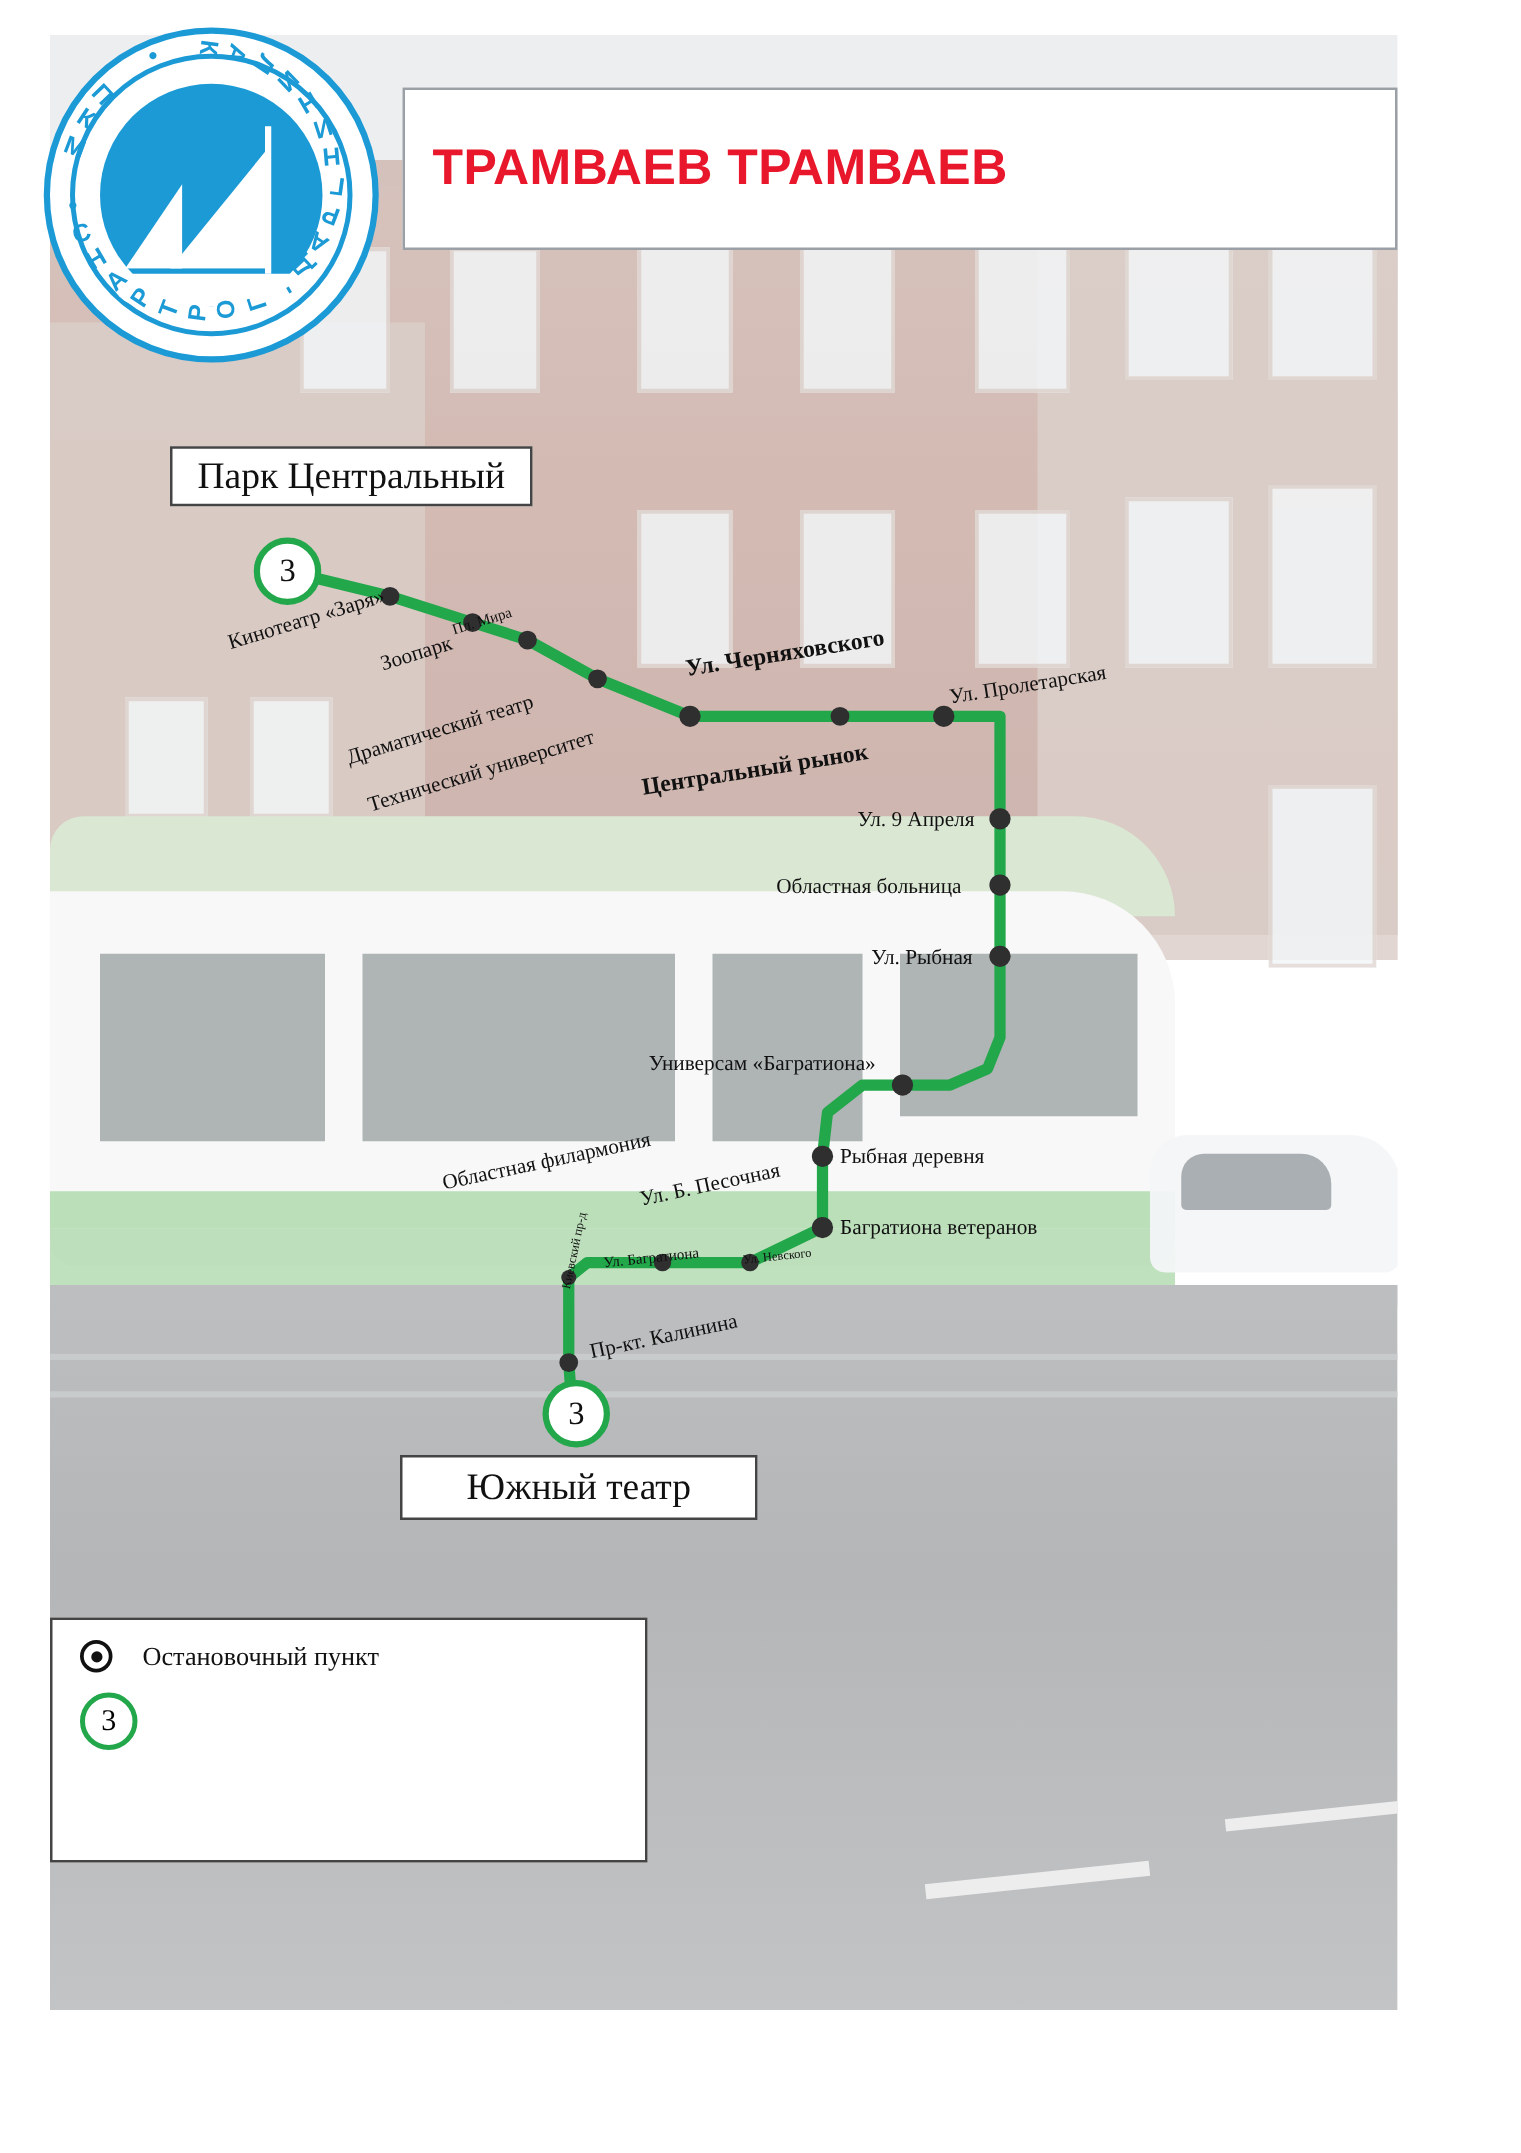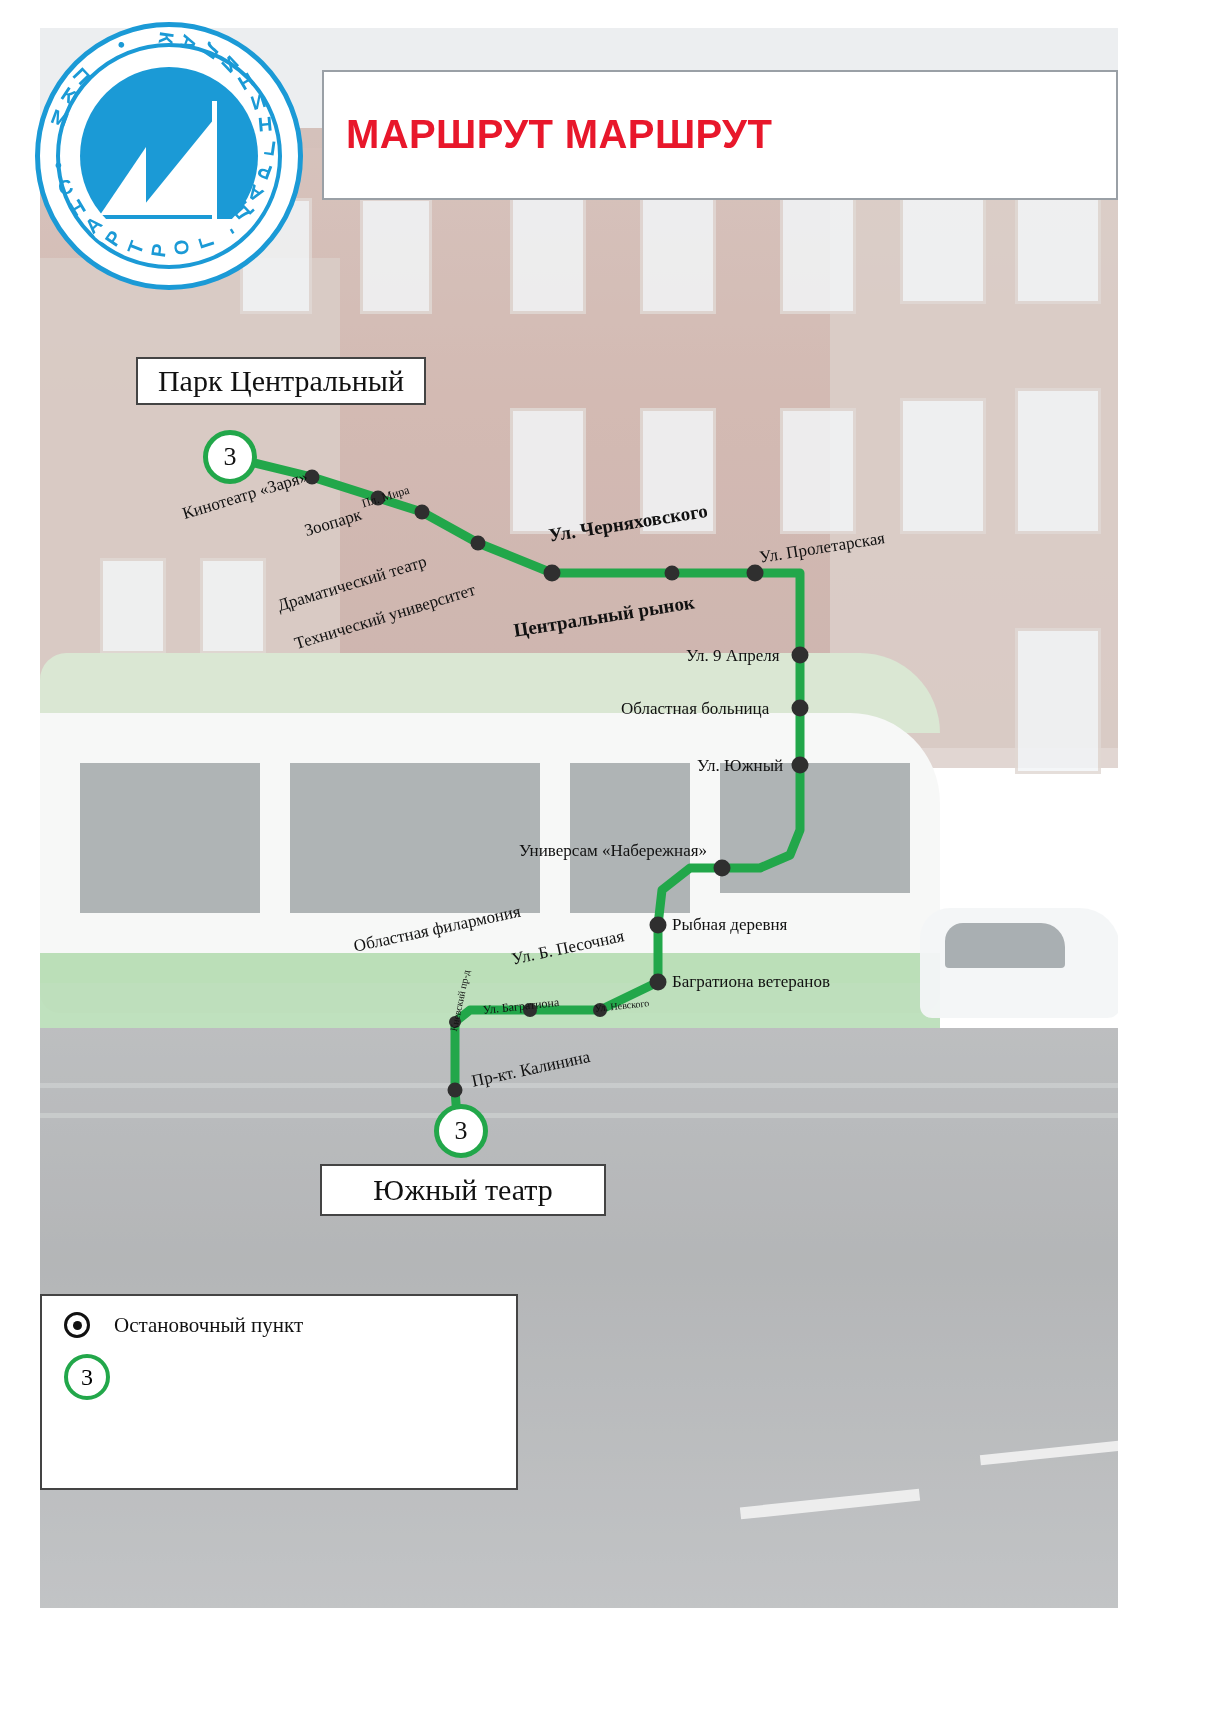--- a/index.html
+++ b/index.html
@@ -161,21 +161,21 @@
       <span style="transform: translate(-50%, -50%) rotate(200.714deg) translate(0px, -112px) rotate(90deg); left: 129px; top: 129px;">Т</span>
       <span style="transform: translate(-50%, -50%) rotate(213.571deg) translate(0px, -112px) rotate(90deg); left: 129px; top: 129px;">Р</span>
       <span style="transform: translate(-50%, -50%) rotate(226.429deg) translate(0px, -112px) rotate(90deg); left: 129px; top: 129px;">А</span>
       <span style="transform: translate(-50%, -50%) rotate(239.286deg) translate(0px, -112px) rotate(90deg); left: 129px; top: 129px;">Н</span>
       <span style="transform: translate(-50%, -50%) rotate(252.143deg) translate(0px, -112px) rotate(90deg); left: 129px; top: 129px;">С</span>
     </div>
 </div>
 
 <div id="titlebox">
   <h1>
-    <span>МАРШРУТ МАРШРУТ</span><br>
+    <span>ТРАМВАЕВ ТРАМВАЕВ</span><br>
   </h1>
 </div>
 
 <svg id="route" viewBox="0 0 1217 1722">
   <polyline points="230,457 312,477 378,498 422,512 478,543 552,573 672,573 755,573 800,573 800,655 800,708 800,765 800,830 790,855 760,868 722,868 690,868 662,890 658,925 658,982 600,1010 530,1010 470,1010 455,1022 455,1090 458,1131" fill="none" stroke="#22a74a" stroke-width="9" stroke-linejoin="round" stroke-linecap="round"></polyline>
 
   <g fill="#2f2f2f">
     <circle cx="312" cy="477" r="7.5"></circle>
       <circle cx="378" cy="498" r="7.5"></circle>
     <circle cx="422" cy="512" r="7.5"></circle>
@@ -212,22 +212,22 @@
 <div class="stop-label" style="left:180px;top:505px;transform:rotate(-17deg);transform-origin:left top;">Кинотеатр «Заря»</div>
 <div class="stop-label" style="left:302px;top:522px;transform:rotate(-17deg);transform-origin:left top;">Зоопарк</div>
 <div class="stop-label small" style="left:360px;top:497px;transform:rotate(-17deg);transform-origin:left top;">Пл. Мира</div>
 <div class="stop-label" style="left:275px;top:597px;transform:rotate(-17deg);transform-origin:left top;">Драматический театр</div>
 <div class="stop-label" style="left:292px;top:635px;transform:rotate(-17deg);transform-origin:left top;">Технический университет</div>
 <div class="stop-label bold" style="left:547px;top:525px;transform:rotate(-9deg);transform-origin:left top;">Ул. Черняховского</div>
 <div class="stop-label bold" style="left:512px;top:620px;transform:rotate(-9deg);transform-origin:left top;">Центральный рынок</div>
 <div class="stop-label" style="left:758px;top:548px;transform:rotate(-9deg);transform-origin:left top;">Ул. Пролетарская</div>
 <div class="stop-label" style="left:686px;top:646px;">Ул. 9 Апреля</div>
 <div class="stop-label" style="left:621px;top:699px;">Областная больница</div>
-<div class="stop-label" style="left:697px;top:756px;">Ул. Южный</div>
-<div class="stop-label" style="left:519px;top:841px;">Универсам «Набережная»</div>
+<div class="stop-label" style="left:697px;top:756px;">Ул. Рыбная</div>
+<div class="stop-label" style="left:519px;top:841px;">Универсам «Багратиона»</div>
 <div class="stop-label" style="left:672px;top:915px;font-family:Liberation Serif, serif;">Рыбная деревня</div>
 <div class="stop-label" style="left:672px;top:972px;">Багратиона ветеранов</div>
 <div class="stop-label" style="left:510px;top:950px;transform:rotate(-12deg);transform-origin:left top;">Ул. Б. Песочная</div>
 <div class="stop-label tiny" style="left:594px;top:1003px;transform:rotate(-6deg);transform-origin:left top;">Ул. Невского</div>
 <div class="stop-label small" style="left:482px;top:1003px;transform:rotate(-6deg);transform-origin:left top;">Ул. Багратиона</div>
 <div class="stop-label" style="left:352px;top:937px;transform:rotate(-12deg);transform-origin:left top;">Областная филармония</div>
 <div class="stop-label tiny" style="left:448px;top:1030px;transform:rotate(-78deg);transform-origin:left top;">Киевский пр-д</div>
 <div class="stop-label" style="left:470px;top:1072px;transform:rotate(-12deg);transform-origin:left top;">Пр-кт. Калинина</div>
 
 <div id="legend">

